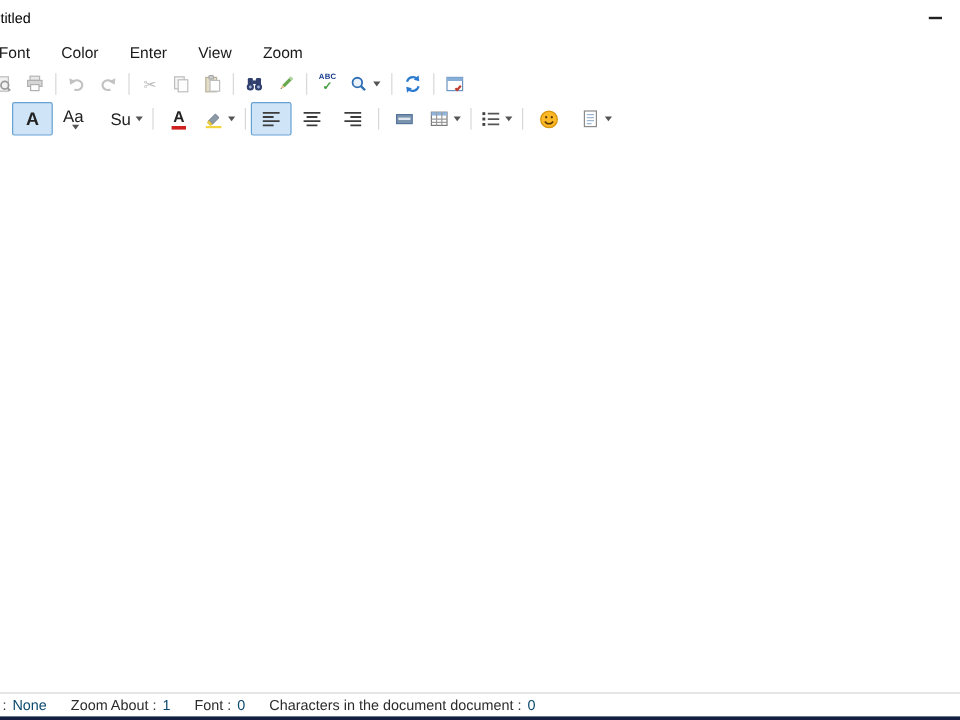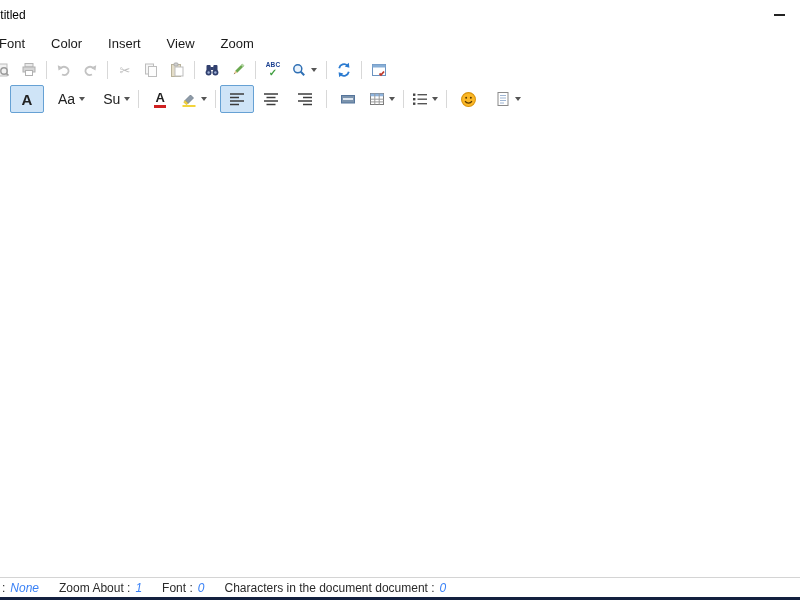--- a/index.html
+++ b/index.html
@@ -35,39 +35,39 @@
   .abc{font-size:6.5px;font-weight:bold;color:#1a3f8f;letter-spacing:0.2px;}
   .check{color:#3f9e3f;font-size:10px;font-weight:bold;margin-top:-1px;}
 
   
   .document{position:absolute;left:0;right:0;top:114px;bottom:23px;background:#fff;cursor:text;}
 
   
   .statusbar{position:absolute;left:0;right:0;bottom:0;height:19px;border-top:1px solid #d4d4d4;border-bottom:3px solid #13203f;display:flex;align-items:center;background:#fff;font-size:12px;padding-left:2px;}
   .status-item{display:flex;align-items:center;margin-right:20px;white-space:nowrap;}
   .s-label{color:#2b2b2b;}
-  .s-value{color:#3b82f6;margin-left:5px;font-style:italic;}
+  .s-value{color:#0c4a6e;margin-left:5px;}
   svg{display:block;}
 </style>
 </head>
 <body>
 
 <div class="app">
 
   <div class="titlebar">
     <span class="title">Untitled</span>
     <div class="min-btn">
       <div class="min-bar"></div>
     </div>
   </div>
 
   <div class="menubar">
     <div class="menu-item">Font</div>
     <div class="menu-item">Color</div>
-    <div class="menu-item">Insert</div>
+    <div class="menu-item">Enter</div>
     <div class="menu-item">View</div>
     <div class="menu-item">Zoom</div>
   </div>
 
   <div class="toolbar toolbar-main">
 
     <div class="tb-btn cut-left">
       <span>
         <svg viewBox="0 0 16 16" width="16" height="16">
           <rect x="3" y="2" width="9" height="12" fill="#f2f2f2" stroke="#bbbbbb"></rect>
@@ -208,21 +208,21 @@
     </div>
 
   </div>
 
   <div class="toolbar toolbar-format">
 
     <div class="fmt-btn selected" style="margin-left:8px;">
       <span class="txt bold-a">A</span>
     </div>
 
-    <div class="fmt-btn" style="margin-left:10px;">
+    <div class="fmt-btn" style="flex-direction:column;">
       <span class="txt">Aa</span>
       <span class="caret"></span>
     </div>
 
     <div class="fmt-btn" style="margin-left:10px;">
       <span class="txt">Su</span>
       <span class="caret"></span>
     </div>
 
     <div class="sep"></div>

